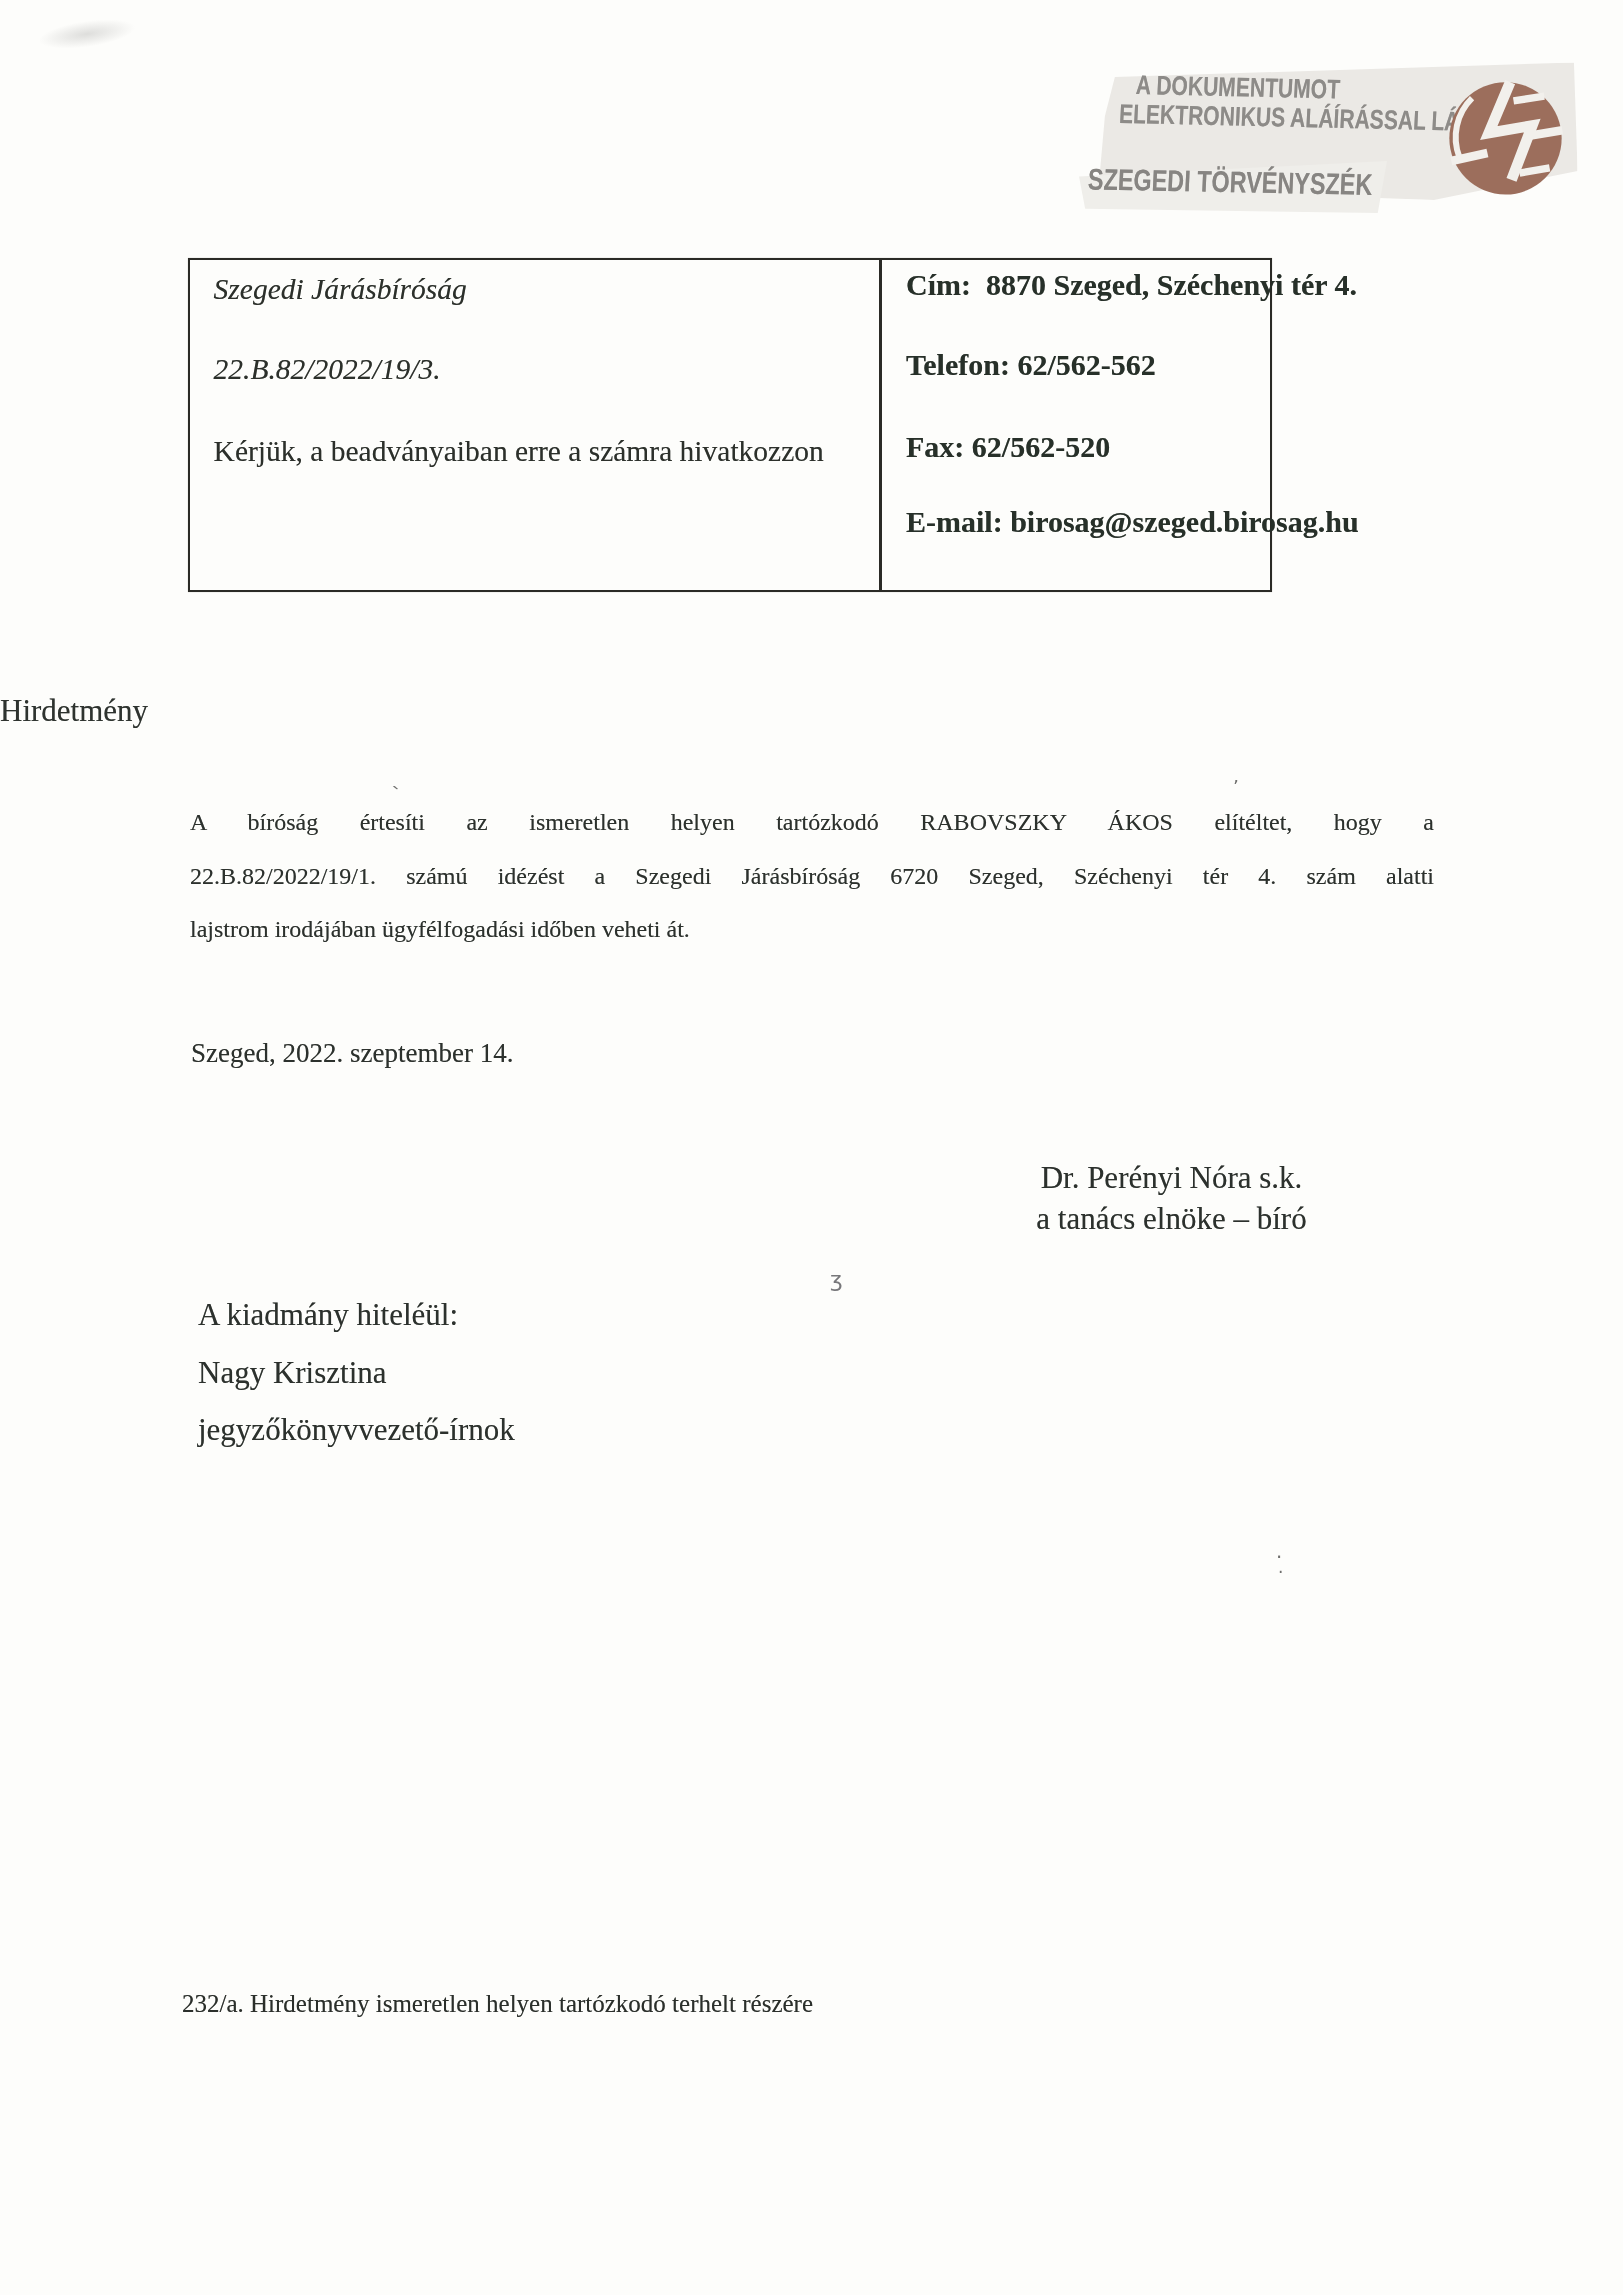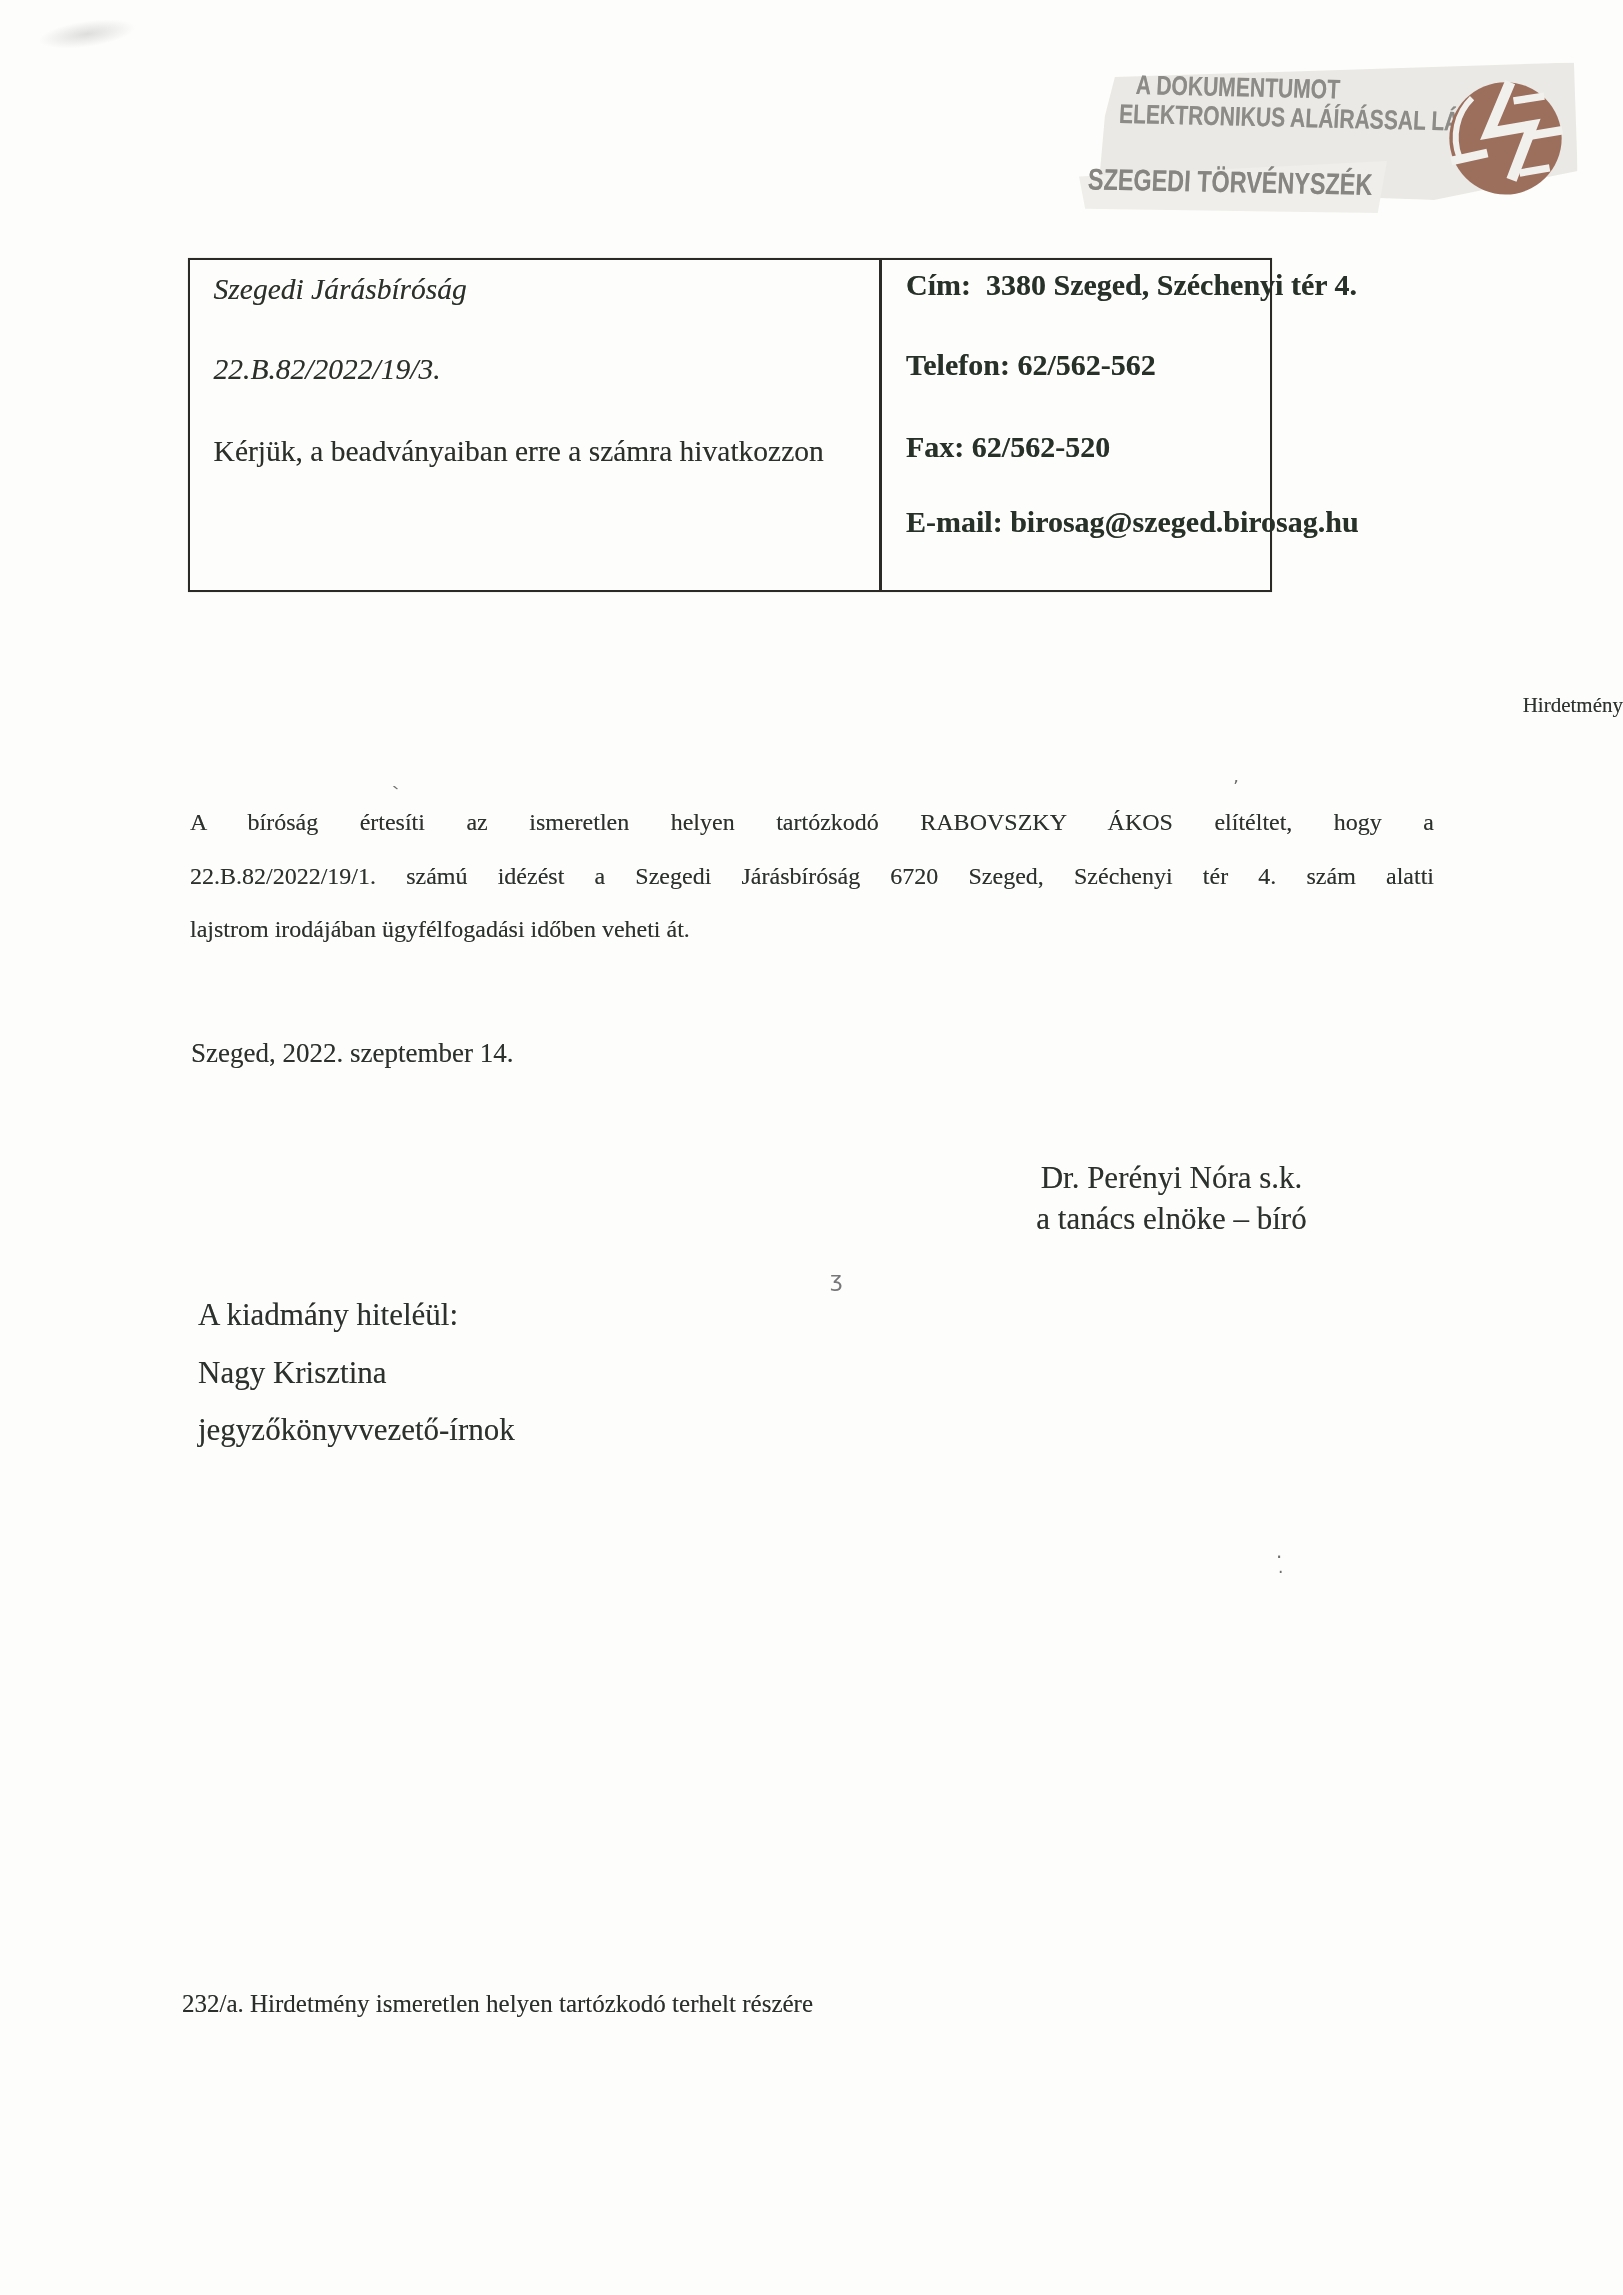--- a/index.html
+++ b/index.html
@@ -48,21 +48,21 @@
   .tl2{top:93px;}
   .tl3{top:175px;}
   .tr{left:716px;font-size:30px;font-weight:700;color:#273029;white-space:pre;}
   .tr1{top:7.9px;}
   .tr2{top:88px;}
   .tr3{top:170px;}
   .tr4{top:245px;}
   
   .doc-title{
     position:absolute;left:0;top:693px;width:1623px;
-    text-align:right;font-size:21px;color:#2e332f;
+    text-align:left;font-size:31px;color:#2e332f;
     text-shadow:0 0 0.5px rgba(40,45,40,.5);
   }
   .body-line{
     position:absolute;left:190px;width:1244px;
     font-size:24px;color:#2c312d;white-space:normal;
     text-align:justify;text-align-last:justify;
     text-shadow:0 0 0.5px rgba(40,45,40,.45);
   }
   .bl1{top:809px;}
   .bl2{top:863px;}
@@ -118,21 +118,21 @@
     <path d="M171,76 L117,85" fill="none" stroke="#f2f0ec" stroke-width="13"></path>
     <path d="M5,122 L59,110" fill="none" stroke="#f2f0ec" stroke-width="13"></path>
     <path d="M152,132 L107,140" fill="none" stroke="#f2f0ec" stroke-width="11"></path>
   </svg>
 
   <div class="htable">
     <div class="vdiv"></div>
     <div class="tcell-line tl it tl1">Szegedi Járásbíróság</div>
     <div class="tcell-line tl it tl2">22.B.82/2022/19/3.</div>
     <div class="tcell-line tl tl3">Kérjük, a beadványaiban erre a számra hivatkozzon</div>
-    <div class="tcell-line tr tr1">Cím:  3380 Szeged, Széchenyi tér 4.</div>
+    <div class="tcell-line tr tr1">Cím:  8870 Szeged, Széchenyi tér 4.</div>
     <div class="tcell-line tr tr2">Telefon: 62/562-562</div>
     <div class="tcell-line tr tr3">Fax: 62/562-520</div>
     <div class="tcell-line tr tr4">E-mail: birosag@szeged.birosag.hu</div>
   </div>
 
   <div class="doc-title">Hirdetmény</div>
 
   <div class="body-line bl1">A bíróság értesíti az ismeretlen helyen tartózkodó RABOVSZKY ÁKOS elítéltet, hogy a</div>
   <div class="body-line bl2">22.B.82/2022/19/1. számú idézést a Szegedi Járásbíróság 6720 Szeged, Széchenyi tér 4. szám alatti</div>
   <div class="body-line bl3">lajstrom irodájában ügyfélfogadási időben veheti át.</div>

